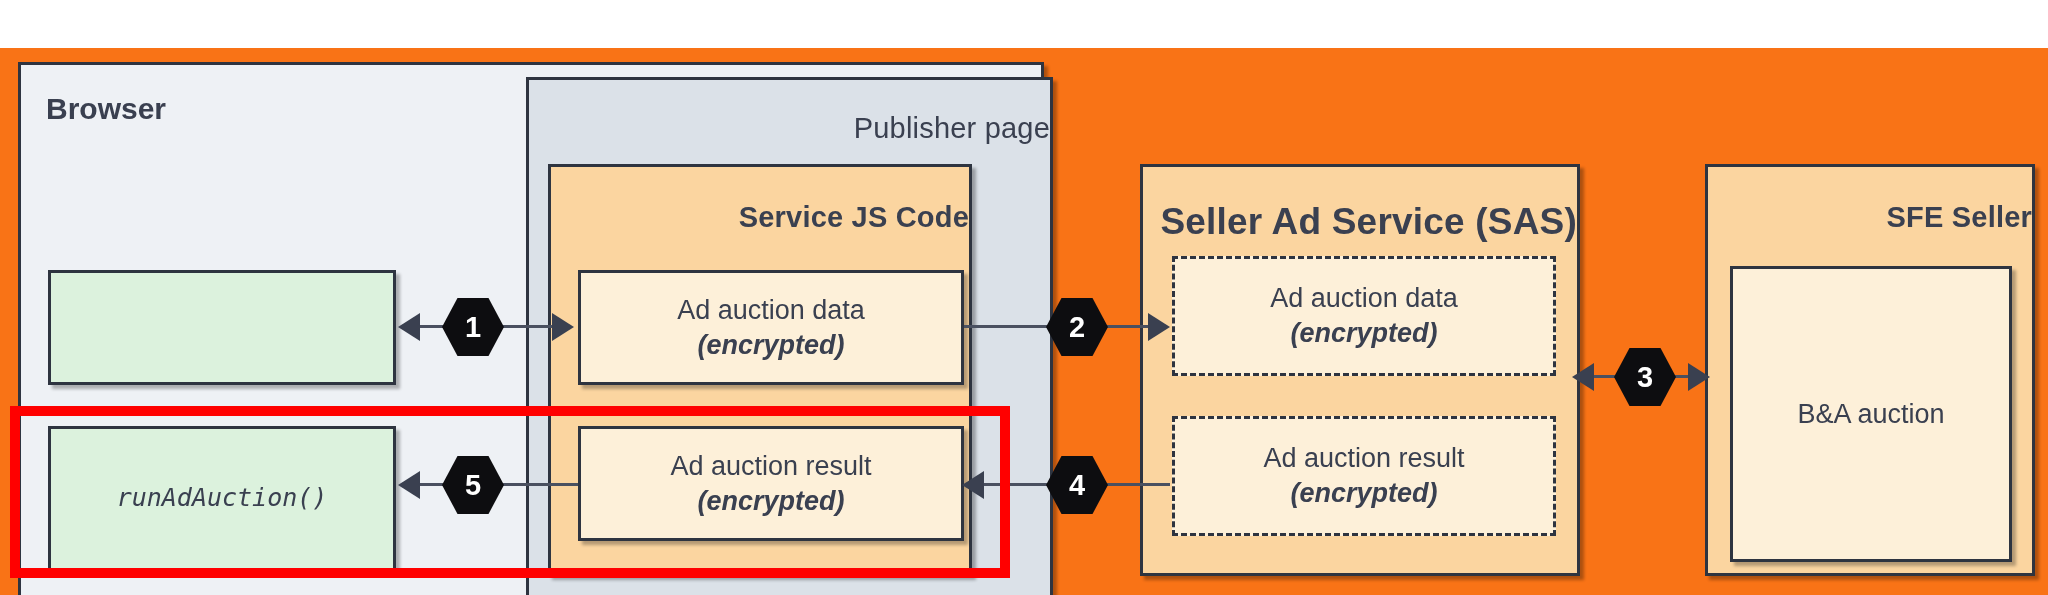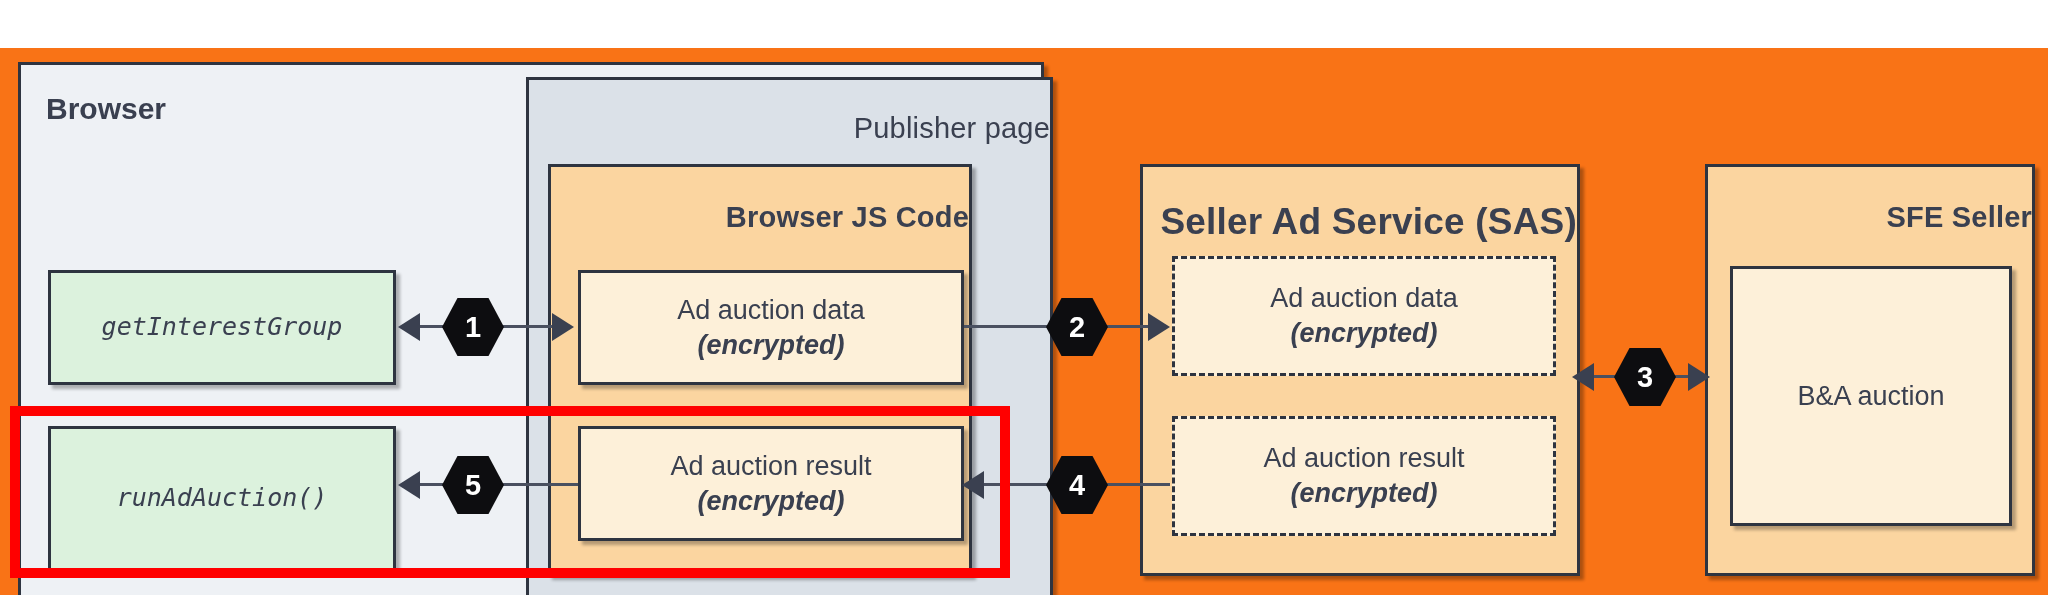--- a/index.html
+++ b/index.html
@@ -139,21 +139,21 @@
     line-height: 1.3;
   }
 
   
   #ig-fn      { left: 48px;   top: 222px; width: 348px; height: 115px; }
   #run-fn     { left: 48px;   top: 378px; width: 348px; height: 145px; }
   #js-data    { left: 578px;  top: 222px; width: 386px; height: 115px; }
   #js-result  { left: 578px;  top: 378px; width: 386px; height: 115px; }
   #sas-data   { left: 1172px; top: 208px; width: 384px; height: 120px; }
   #sas-result { left: 1172px; top: 368px; width: 384px; height: 120px; }
-  #ba-auction { left: 1730px; top: 218px; width: 282px; height: 260px; }
+  #ba-auction { left: 1730px; top: 218px; width: 282px; height: 296px; }
 
   
   #highlight {
     position: absolute;
     left: 10px;
     top: 358px;
     width: 1000px;
     height: 172px;
     border: 10px solid #ff0000;
     box-sizing: border-box;
@@ -207,33 +207,32 @@
 <div id="canvas">
 
   <div class="box" id="browser"></div>
   <div id="browser-label">Browser</div>
 
   <div class="box" id="publisher">
     <div class="title plain-title">Publisher page</div>
   </div>
 
   <div class="box" id="sellerjs">
-    <div class="title">Browser JS Code</div>
+    <div class="title">Service JS Code</div>
   </div>
 
   <div class="box" id="sas">
     <div class="title">Seller Ad Service (SAS)</div>
   </div>
 
   <div class="box" id="sfe">
     <div class="title">SFE Seller</div>
   </div>
 
   <div class="leaf green" id="ig-fn">
-    <span>getInterestGroup</span>
   </div>
 
   <div class="leaf green" id="run-fn">
     <span>runAdAuction()</span>
   </div>
 
   <div class="leaf" id="js-data">
     <span>Ad auction data</span>
     <span class="sub">(encrypted)</span>
   </div>

